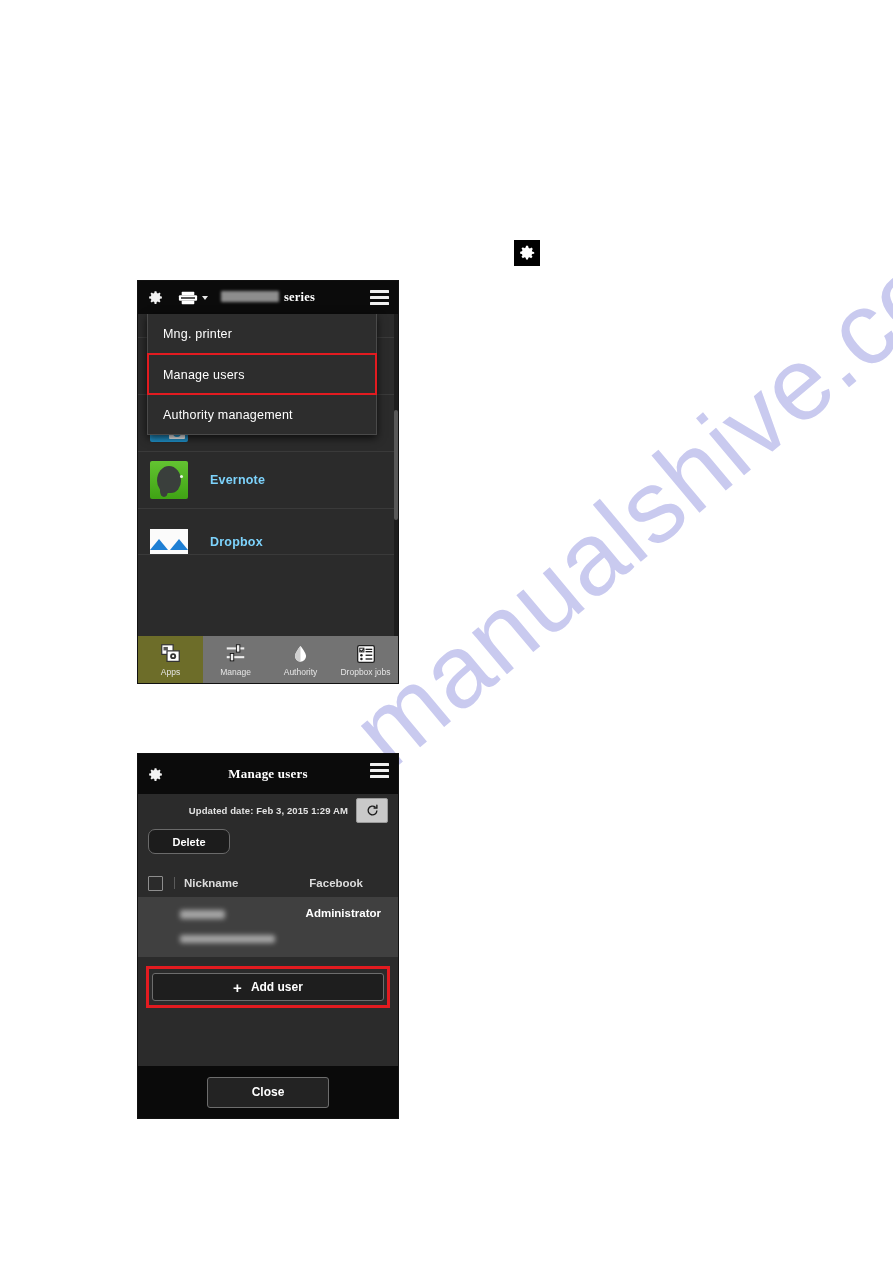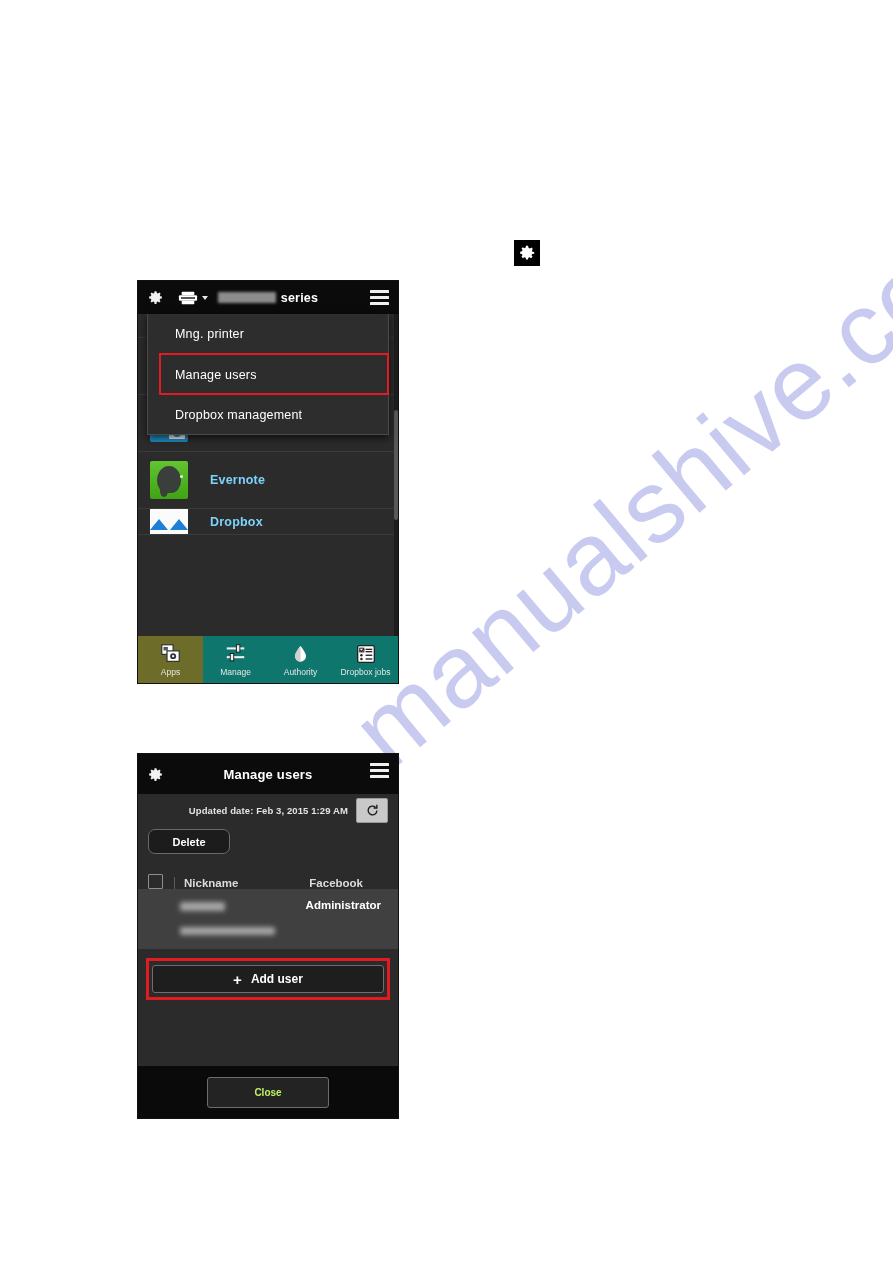--- a/index.html
+++ b/index.html
@@ -60,20 +60,21 @@
     border-left:3.5px solid transparent;
     border-right:3.5px solid transparent;
     border-top:4.5px solid #e8e8e8;
   }
   .hdr-title{
     position:absolute;left:0;right:0;
     text-align:center;
     font-size:12.5px;font-weight:bold;color:#fff;
     letter-spacing:.2px;
     pointer-events:none;
+    font-family:Liberation Serif, serif;
   }
   .hdr-title .redacted{
     display:inline-block;
     width:58px;height:11px;
     background:#8d8d8d;
     border-radius:1px;
     vertical-align:-1px;
     margin-right:5px;
     filter:blur(1.6px);
   }
@@ -168,21 +169,21 @@
     border-bottom:11px solid #1e7fd4;
   }
   .ic-dropbox .t1{left:0;top:16px;}
   .ic-dropbox .t2{right:0;top:16px;}
 
   
   .app-row.partial-top{ height:24px; border-bottom:1px solid #3a3a3a;}
   .app-row.partial-top .app-ico{height:20px;}
   .ic-cloud-part{background:linear-gradient(#5f9fc4,#4d88ad);}
 
-  .app-row.partial-bottom{height:26px;overflow:hidden;}
+  .app-row.partial-bottom{height:26px;overflow:hidden;margin-top:20px;}
 
   
   .scroll-track{
     position:absolute;right:0;top:0;width:4px;height:322px;
     background:#1d1d1d;
   }
   .scroll-thumb{
     position:absolute;right:0;top:96px;width:4px;height:110px;
     background:#585858;border-radius:2px;
   }
@@ -190,42 +191,41 @@
   
   .menu{
     position:absolute;
     left:9px;top:33px;
     width:228px;
     background:#2d2d2d;
     border:1px solid #4a4a4a;
     border-top:none;
     z-index:20;
     box-shadow:0 3px 8px rgba(0,0,0,.7);
-    padding-left:12px;
   }
   .menu-item{
     height:40px;
     display:flex;align-items:center;
     padding-left:15px;
     font-size:12.5px;color:#fff;
     letter-spacing:.2px;
     box-sizing:border-box;
   }
   .menu-item + .menu-item{ border-top:1px solid #414141;}
   .menu-item.highlight{
     outline:2px solid #e21b20;
     outline-offset:-1px;
     position:relative;z-index:3;
   }
 
   
   .dev-nav{
     position:absolute;left:0;bottom:0;
     width:260px;height:47px;
-    background:#0f766e;
+    background:#737373;
     display:flex;
   }
   .nav-btn{
     flex:1 1 0;
     display:flex;flex-direction:column;
     align-items:center;justify-content:center;
     gap:2px;
     font-size:8.5px;color:#e6e6e6;
     box-sizing:border-box;
   }
@@ -264,22 +264,22 @@
     width:80px;height:23px;
     background:#1c1c1c;
     border:1px solid #6a6a6a;
     border-radius:7px;
     display:flex;align-items:center;justify-content:center;
     font-size:11px;color:#fff;font-weight:bold;
     margin-top:2px;
   }
 
   .table-head{
-    display:flex;align-items:flex-end;
-    height:28px;margin-top:7px;
+    display:flex;align-items:center;
+    height:28px;margin-top:15px;
     font-size:11.5px;color:#dcdcdc;font-weight:bold;
   }
   .cb{
     width:13px;height:13px;
     border:1px solid #8e8e8e;
     background:#2b2b2b;
     border-radius:1px;
     flex:0 0 13px;
   }
   .th-nick{ margin-left:11px; border-left:1px solid #5b5b5b; padding-left:9px;}
@@ -330,21 +330,21 @@
     width:260px;height:52px;
     background:#0a0a0a;
     display:flex;align-items:center;justify-content:center;
   }
   .close-btn{
     width:120px;height:29px;
     background:#232323;
     border:1px solid #6d6d6d;
     border-radius:3px;
     display:flex;align-items:center;justify-content:center;
-    font-size:10px;color:#bef264;font-weight:bold;
+    font-size:12px;color:#ffffff;font-weight:bold;
   }
 
   
   #standalone-gear{
     position:absolute;
     left:514px;top:240px;
     width:26px;height:26px;
     background:#000;
     display:flex;align-items:center;justify-content:center;
     z-index:10;
@@ -432,21 +432,21 @@
   </div>
 
   <div class="menu">
     <div class="menu-item">
       <span>Mng. printer</span>
     </div>
     <div class="menu-item highlight">
       <span>Manage users</span>
     </div>
     <div class="menu-item">
-      <span>Dropbox management</span>
+      <span>Authority management</span>
     </div>
   </div>
 
   <div class="dev-nav">
     <div class="nav-btn active">
       <span class="nav-ico">
         <svg viewBox="0 0 24 24" width="21" height="21">
           <rect x="2" y="2" width="13" height="11" fill="#fff" stroke="#333" stroke-width="1.4"></rect>
           <rect x="4" y="4.5" width="5" height="4" fill="#555"></rect>
           <rect x="8" y="9" width="14" height="12" fill="#fff" stroke="#333" stroke-width="1.4"></rect>

